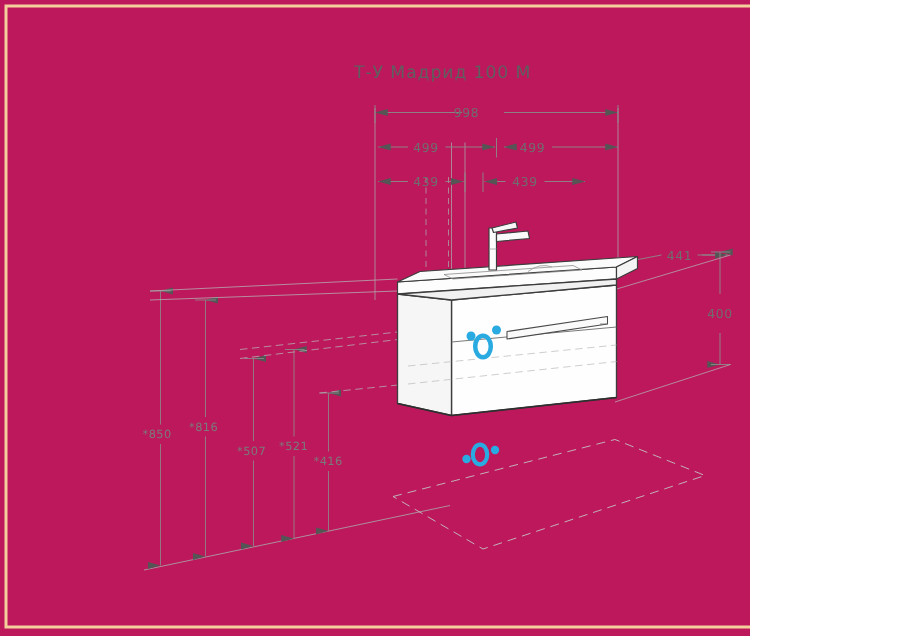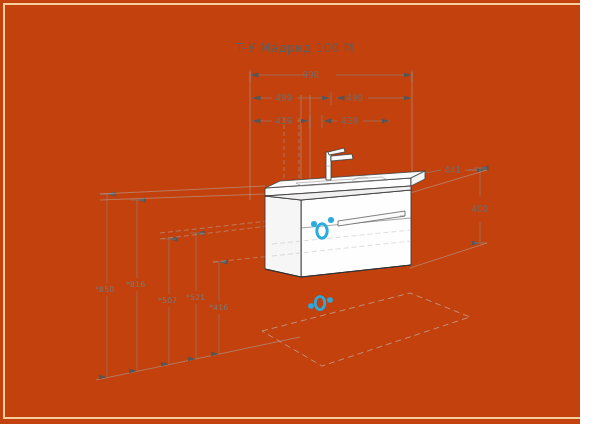--- a/index.html
+++ b/index.html
@@ -6,23 +6,23 @@
   html, body {
     margin: 0;
     padding: 0;
     background: #ffffff;
   }
   body {
     font-family: "DejaVu Sans", sans-serif;
   }
   #page {
     position: relative;
-    width: 580px;
+    width: 500px;
     height: 424px;
-    background: #c2410c;
+    background: #be185d;
     overflow: hidden;
   }
   #page-frame {
     position: absolute;
     left: 3px;
     top: 3px;
     width: 592px;
     height: 416px;
     border: 2px solid #f5cf9b;
     box-sizing: border-box;

